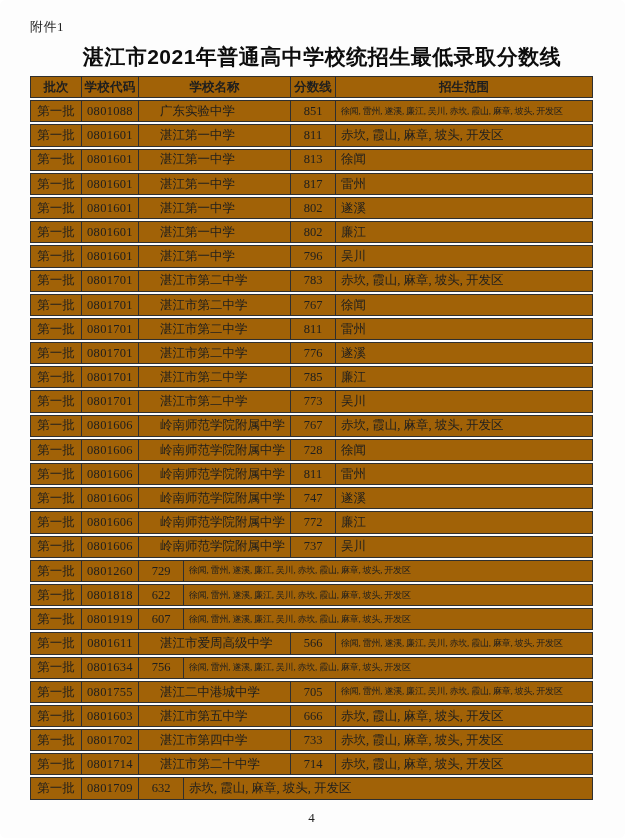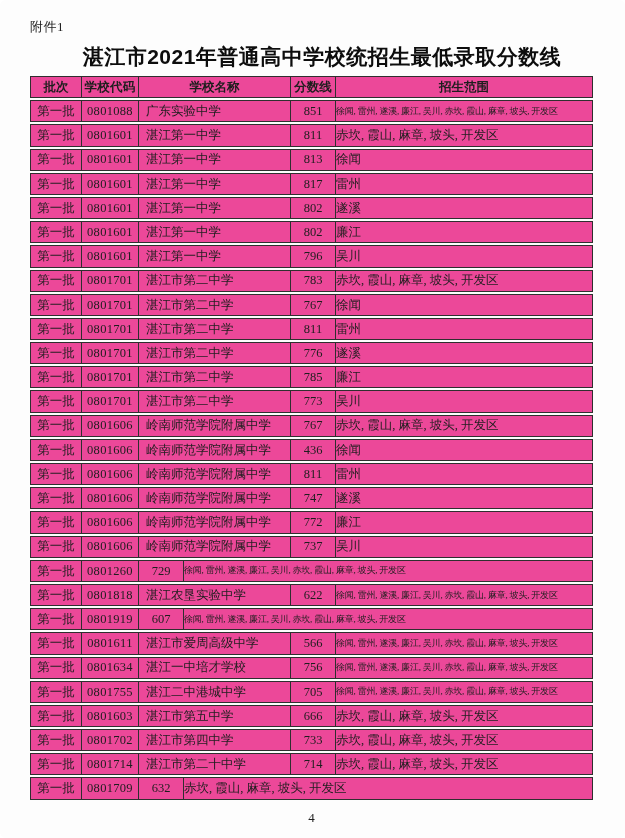--- a/index.html
+++ b/index.html
@@ -43,37 +43,37 @@
     left: 30px;
     top: 76px;
     width: 563px;
   }
   .t-row {
     display: flex;
     align-items: stretch;
     height: 22.2px;
     border: 1px solid #2f2f2f;
     margin-bottom: 2px;
-    background: #ec4899;
+    background: #a16207;
   }
   .c {
     display: flex;
     align-items: center;
     justify-content: center;
     font-size: 12.5px;
     line-height: 1;
     overflow: hidden;
     white-space: nowrap;
   }
   .c + .c { border-left: 1px solid #2f2f2f; }
   .c-batch { width: 50px; }
   .c-code  { width: 57px; letter-spacing: 0.3px; }
-  .c-name  { width: 152px; justify-content: flex-start; padding-left: 7px; }
+  .c-name  { width: 152px; justify-content: flex-start; padding-left: 21px; }
   .c-score { width: 45px; }
-  .c-range { flex: 1; justify-content: flex-start; }
+  .c-range { flex: 1; justify-content: flex-start; padding-left: 5px; }
   .c-range.small-text { font-size: 9px; letter-spacing: -0.2px; }
   .t-header .c {
     font-weight: 700;
     justify-content: center;
     padding-left: 0;
   }
   .page-number {
     position: absolute;
     left: 30px;
     width: 563px;
@@ -209,21 +209,21 @@
     <div class="c c-code">0801606</div>
     <div class="c c-name">岭南师范学院附属中学</div>
     <div class="c c-score">767</div>
     <div class="c c-range">赤坎, 霞山, 麻章, 坡头, 开发区</div>
   </div>
 
   <div class="t-row">
     <div class="c c-batch">第一批</div>
     <div class="c c-code">0801606</div>
     <div class="c c-name">岭南师范学院附属中学</div>
-    <div class="c c-score">436</div>
+    <div class="c c-score">728</div>
     <div class="c c-range">徐闻</div>
   </div>
 
   <div class="t-row">
     <div class="c c-batch">第一批</div>
     <div class="c c-code">0801606</div>
     <div class="c c-name">岭南师范学院附属中学</div>
     <div class="c c-score">811</div>
     <div class="c c-range">雷州</div>
   </div>
@@ -255,21 +255,20 @@
   <div class="t-row">
     <div class="c c-batch">第一批</div>
     <div class="c c-code">0801260</div>
     <div class="c c-score">729</div>
     <div class="c c-range small-text">徐闻, 雷州, 遂溪, 廉江, 吴川, 赤坎, 霞山, 麻章, 坡头, 开发区</div>
   </div>
 
   <div class="t-row">
     <div class="c c-batch">第一批</div>
     <div class="c c-code">0801818</div>
-    <div class="c c-name">湛江农垦实验中学</div>
     <div class="c c-score">622</div>
     <div class="c c-range small-text">徐闻, 雷州, 遂溪, 廉江, 吴川, 赤坎, 霞山, 麻章, 坡头, 开发区</div>
   </div>
 
   <div class="t-row">
     <div class="c c-batch">第一批</div>
     <div class="c c-code">0801919</div>
     <div class="c c-score">607</div>
     <div class="c c-range small-text">徐闻, 雷州, 遂溪, 廉江, 吴川, 赤坎, 霞山, 麻章, 坡头, 开发区</div>
   </div>
@@ -278,21 +277,20 @@
     <div class="c c-batch">第一批</div>
     <div class="c c-code">0801611</div>
     <div class="c c-name">湛江市爱周高级中学</div>
     <div class="c c-score">566</div>
     <div class="c c-range small-text">徐闻, 雷州, 遂溪, 廉江, 吴川, 赤坎, 霞山, 麻章, 坡头, 开发区</div>
   </div>
 
   <div class="t-row">
     <div class="c c-batch">第一批</div>
     <div class="c c-code">0801634</div>
-    <div class="c c-name">湛江一中培才学校</div>
     <div class="c c-score">756</div>
     <div class="c c-range small-text">徐闻, 雷州, 遂溪, 廉江, 吴川, 赤坎, 霞山, 麻章, 坡头, 开发区</div>
   </div>
 
   <div class="t-row">
     <div class="c c-batch">第一批</div>
     <div class="c c-code">0801755</div>
     <div class="c c-name">湛江二中港城中学</div>
     <div class="c c-score">705</div>
     <div class="c c-range small-text">徐闻, 雷州, 遂溪, 廉江, 吴川, 赤坎, 霞山, 麻章, 坡头, 开发区</div>

